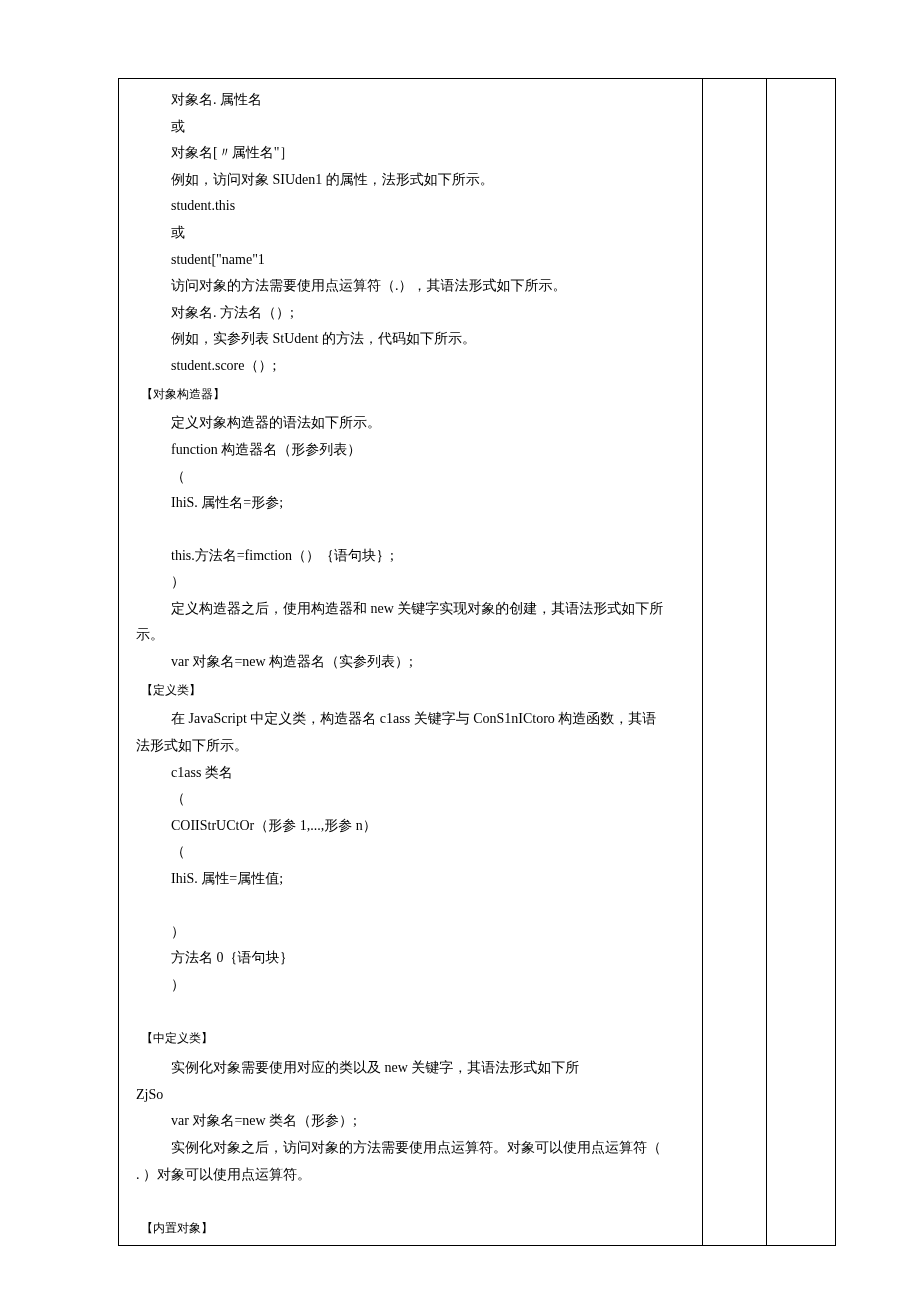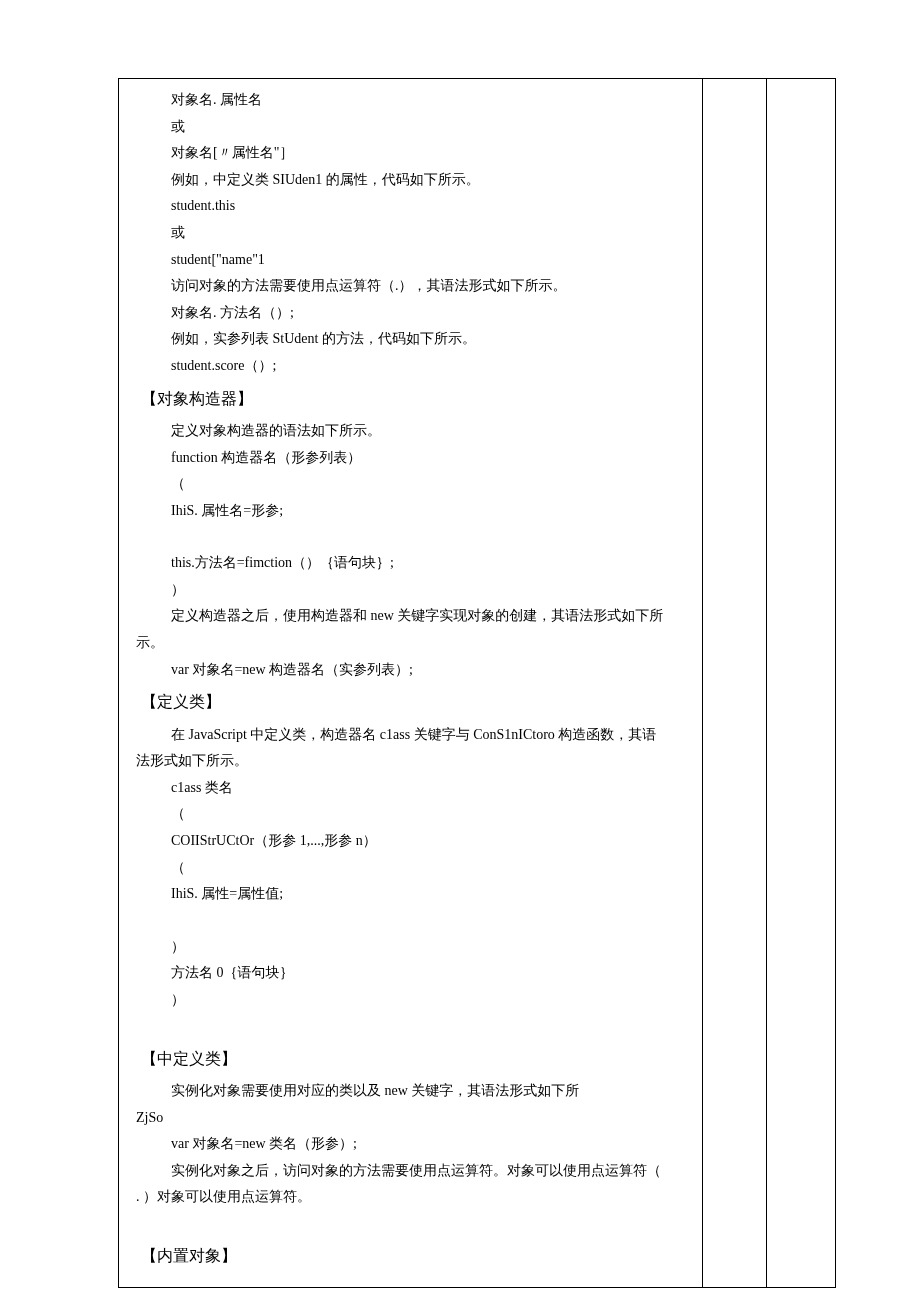--- a/index.html
+++ b/index.html
@@ -1,40 +1,40 @@
 <!DOCTYPE html>
 <html><head>
 <meta charset="utf-8">
 <style>
 body{margin:0;background:#fff;font-family:"SimSun","Songti SC",serif;font-size:14px;line-height:1.9;color:#000}
 .page{width:920px;height:1301px;position:relative;box-sizing:border-box;padding:78px 110px 0 118px}
 .tbl{border-collapse:collapse;width:100%;height:1145px;table-layout:fixed}
-.tbl td{border:1px solid #000;vertical-align:top;padding:8px 4px 12px 4px}
+.tbl td{border:1px solid #000;vertical-align:top;padding:8px 4px 0 4px}
 .c1{width:575px}
 .c2{width:55px}
 .c3{width:60px}
 .ind1{padding-left:48px}
 .ind2{padding-left:13px}
-.sect{padding-left:18px;font-family:Liberation Serif, serif;font-size:16px;margin:4px 0}
+.sect{padding-left:18px;font-family:Liberation Mono, monospace;font-size:12px;margin:4px 0}
 .blank{height:26px}
 p{margin:0}
 </style>
 </head>
 <body>
 
 <div class="page">
 <table class="tbl">
 <tbody>
         <tr>
 <td class="c1">
 <div id="content">
               <p class="ind1">对象名. 属性名</p>
               <p class="ind1">或</p>
               <p class="ind1">对象名[〃属性名"］</p>
-              <p class="ind1">例如，中定义类 SIUden1 的属性，代码如下所示。</p>
+              <p class="ind1">例如，访问对象 SIUden1 的属性，法形式如下所示。</p>
               <p class="ind1">student.this</p>
               <p class="ind1">或</p>
               <p class="ind1">student["name"1</p>
               <p class="ind1">访问对象的方法需要使用点运算符（.），其语法形式如下所示。</p>
               <p class="ind1">对象名. 方法名（）;</p>
               <p class="ind1">例如，实参列表 StUdent 的方法，代码如下所示。</p>
               <p class="ind1">student.score（）;</p>
               <p class="sect">【对象构造器】</p>
               <p class="ind1">定义对象构造器的语法如下所示。</p>
               <p class="ind1">function 构造器名（形参列表）</p>

